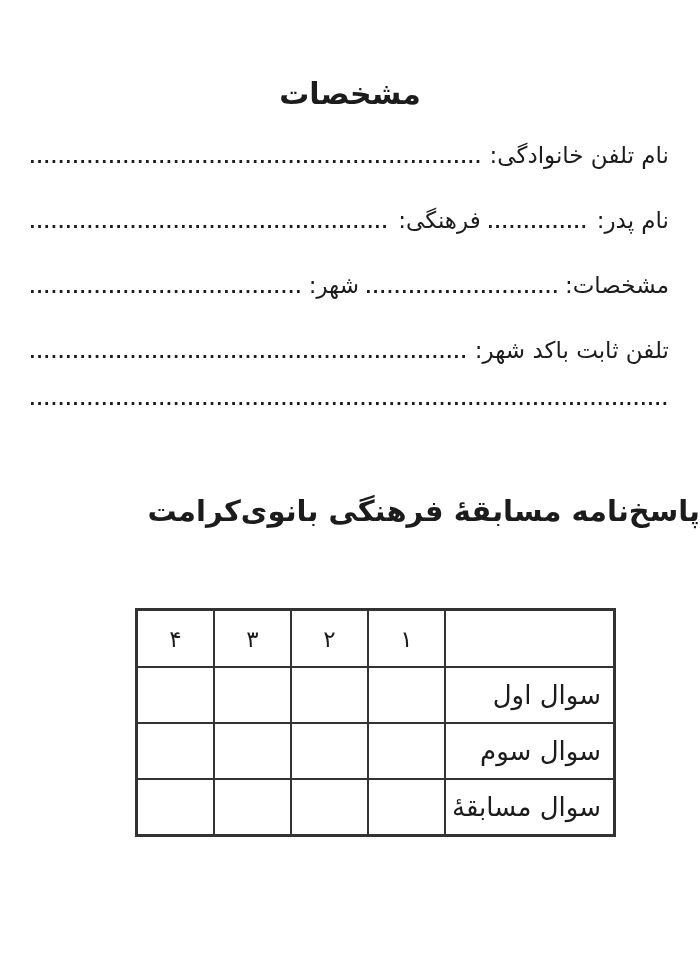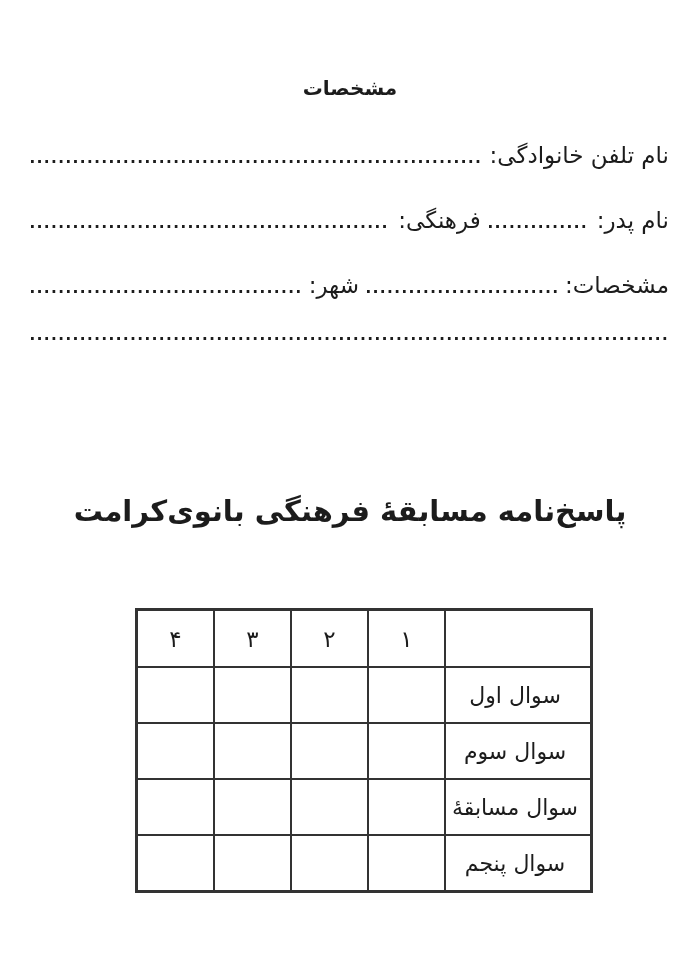--- a/index.html
+++ b/index.html
@@ -17,30 +17,30 @@
     color: #1c1c1c;
   }
 
   
   .doc-title {
     position: absolute;
     top: 76px;
     left: 0;
     right: 0;
     text-align: center;
-    font-size: 20px;
+    font-size: 30px;
     font-weight: 700;
     direction: rtl;
   }
   .sheet-title {
     position: absolute;
     top: 494px;
     left: 0;
     right: 0;
-    text-align: center;
+    text-align: right;
     font-size: 29px;
     font-weight: 700;
     direction: rtl;
   }
 
   
   .form {
     position: absolute;
     top: 142px;
     right: 31px;
@@ -86,23 +86,23 @@
   }
   .answers .head-row th { height: 53px; }
   .answers .q-row th, .answers .q-row td { height: 52px; }
   .digit-cell {
     width: 73px;
     text-align: center;
     font-size: 23px;
   }
   .q-cell {
     width: 118px;
-    text-align: center;
+    text-align: right;
     padding: 0 12px 0 6px;
-    font-size: 22px;
+    font-size: 26px;
     white-space: nowrap;
   }
   .answer-cell { width: 73px; }
 </style>
 </head>
 <body>
 
 <div class="page">
 
   <div class="doc-title">مشخصات</div>
@@ -121,20 +121,24 @@
       <span class="leader"></span>
     </div>
 
     <div class="form-row">
       <span class="f-label">مشخصات:</span>
       <span class="leader fixed-md"></span>
       <span class="f-label">شهر:</span>
       <span class="leader"></span>
     </div>
 
+    <div class="form-row">
+      <span class="f-label">تلفن ثابت باکد شهر:</span>
+      <span class="leader"></span>
+    </div>
 
     <div class="form-row">
       <span class="leader"></span>
     </div>
 
   </div>
 
   <div class="sheet-title">پاسخ‌نامه مسابقۀ فرهنگی بانوی‌کرامت</div>
 
   <div class="answers">
@@ -166,24 +170,17 @@
       </tr>
 
       <tr class="q-row">
         <th class="q-cell">سوال مسابقۀ</th>
         <td class="answer-cell"></td>
         <td class="answer-cell"></td>
         <td class="answer-cell"></td>
         <td class="answer-cell"></td>
       </tr>
 
-      <tr class="q-row">
-        <th class="q-cell">سوال پنجم</th>
-        <td class="answer-cell"></td>
-        <td class="answer-cell"></td>
-        <td class="answer-cell"></td>
-        <td class="answer-cell"></td>
-      </tr>
     </tbody>
       </table>
   </div>
 
 </div>
 
 </body></html>

